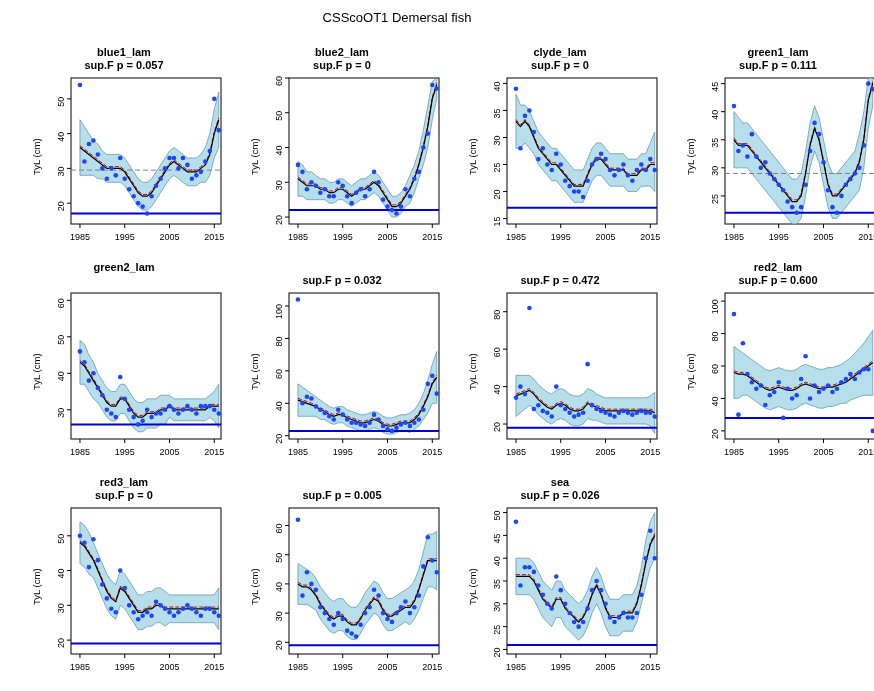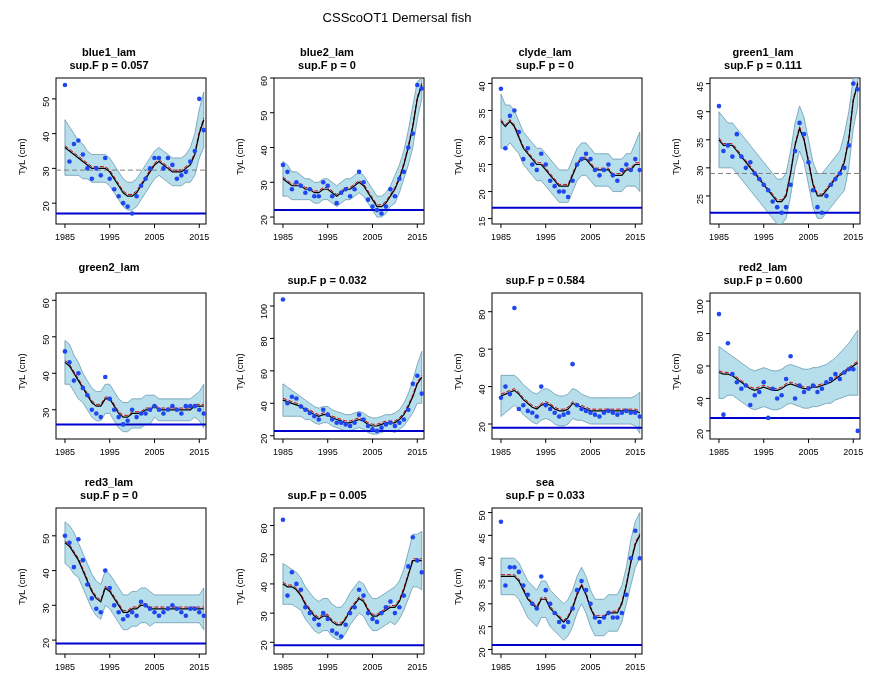--- a/index.html
+++ b/index.html
@@ -20,21 +20,21 @@
     top: 10px;
     left: 0;
     width: 794px;
     text-align: center;
     font-size: 13px;
     color: #000;
   }
   #panel-grid {
     position: absolute;
     top: 42px;
-    left: 0;
+    left: 15px;
     width: 706px;
     height: 645px;
     display: grid;
     grid-template-columns: repeat(4, 218px);
     grid-template-rows: repeat(3, 215px);
   }
   .panel {
     position: relative;
     width: 218px;
     height: 215px;
@@ -480,21 +480,21 @@
           <circle cx="181.37313432835822" cy="135.77777777777777" r="2.3" fill="#1f47f0"></circle>
           <circle cx="185.8507462686567" cy="132.53333333333333" r="2.3" fill="#1f47f0"></circle>
           <circle cx="190.32835820895522" cy="122.8" r="2.3" fill="#1f47f0"></circle>
           <circle cx="194.80597014925374" cy="96.84444444444445" r="2.3" fill="#1f47f0"></circle>
           <circle cx="199.28358208955223" cy="88.73333333333333" r="2.3" fill="#1f47f0"></circle>
           <circle cx="203.76119402985074" cy="106.57777777777778" r="2.3" fill="#1f47f0"></circle>
         </g>
       </svg>
     </div>
     <div class="panel">
-      <div class="panel-sub">sup.F p = 0.584</div>
+      <div class="panel-sub">sup.F p = 0.472</div>
       <div class="ylab" style="left: 16px; top: 133px;">TyL (cm)</div>
       <svg class="plotsvg" width="218" height="182">
         <rect x="56" y="6" width="150" height="146" fill="none" stroke="#000" stroke-width="1"></rect>
         <line x1="52" x2="56" y1="137.02564102564102" y2="137.02564102564102" stroke="#000"></line>
         <text class="axis-text" x="49" y="137.02564102564102" text-anchor="end" dominant-baseline="middle" transform="rotate(-90 47 137.02564102564102)">20</text>
         <line x1="52" x2="56" y1="99.58974358974359" y2="99.58974358974359" stroke="#000"></line>
         <text class="axis-text" x="49" y="99.58974358974359" text-anchor="end" dominant-baseline="middle" transform="rotate(-90 47 99.58974358974359)">40</text>
         <line x1="52" x2="56" y1="62.153846153846146" y2="62.153846153846146" stroke="#000"></line>
         <text class="axis-text" x="49" y="62.153846153846146" text-anchor="end" dominant-baseline="middle" transform="rotate(-90 47 62.153846153846146)">60</text>
         <line x1="52" x2="56" y1="24.717948717948715" y2="24.717948717948715" stroke="#000"></line>
@@ -743,21 +743,21 @@
           <circle cx="185.8507462686567" cy="93.6" r="2.3" fill="#1f47f0"></circle>
           <circle cx="190.32835820895522" cy="64.4" r="2.3" fill="#1f47f0"></circle>
           <circle cx="194.80597014925374" cy="35.19999999999999" r="2.3" fill="#1f47f0"></circle>
           <circle cx="199.28358208955223" cy="58.56" r="2.3" fill="#1f47f0"></circle>
           <circle cx="203.76119402985074" cy="70.24" r="2.3" fill="#1f47f0"></circle>
         </g>
       </svg>
     </div>
     <div class="panel">
       <div class="panel-title">sea</div>
-      <div class="panel-sub">sup.F p = 0.033</div>
+      <div class="panel-sub">sup.F p = 0.026</div>
       <div class="ylab" style="left: 16px; top: 133px;">TyL (cm)</div>
       <svg class="plotsvg" width="218" height="182">
         <rect x="56" y="6" width="150" height="146" fill="none" stroke="#000" stroke-width="1"></rect>
         <line x1="52" x2="56" y1="147.4375" y2="147.4375" stroke="#000"></line>
         <text class="axis-text" x="49" y="147.4375" text-anchor="end" dominant-baseline="middle" transform="rotate(-90 47 147.4375)">20</text>
         <line x1="52" x2="56" y1="124.625" y2="124.625" stroke="#000"></line>
         <text class="axis-text" x="49" y="124.625" text-anchor="end" dominant-baseline="middle" transform="rotate(-90 47 124.625)">25</text>
         <line x1="52" x2="56" y1="101.8125" y2="101.8125" stroke="#000"></line>
         <text class="axis-text" x="49" y="101.8125" text-anchor="end" dominant-baseline="middle" transform="rotate(-90 47 101.8125)">30</text>
         <line x1="52" x2="56" y1="79" y2="79" stroke="#000"></line>

